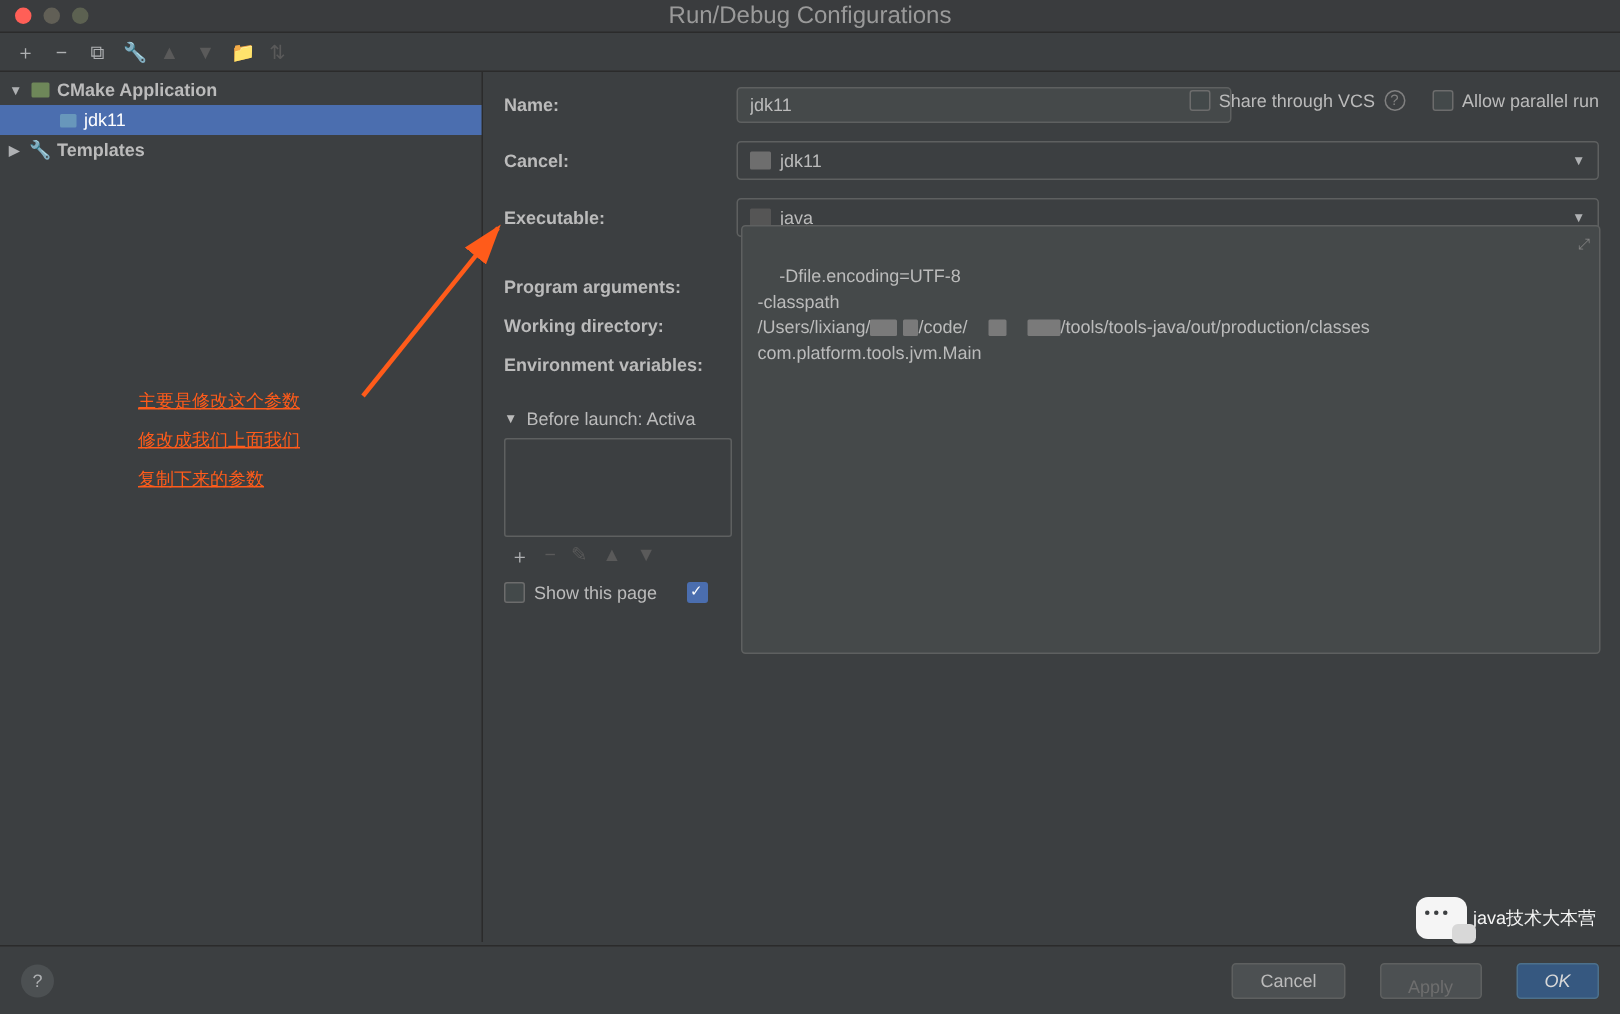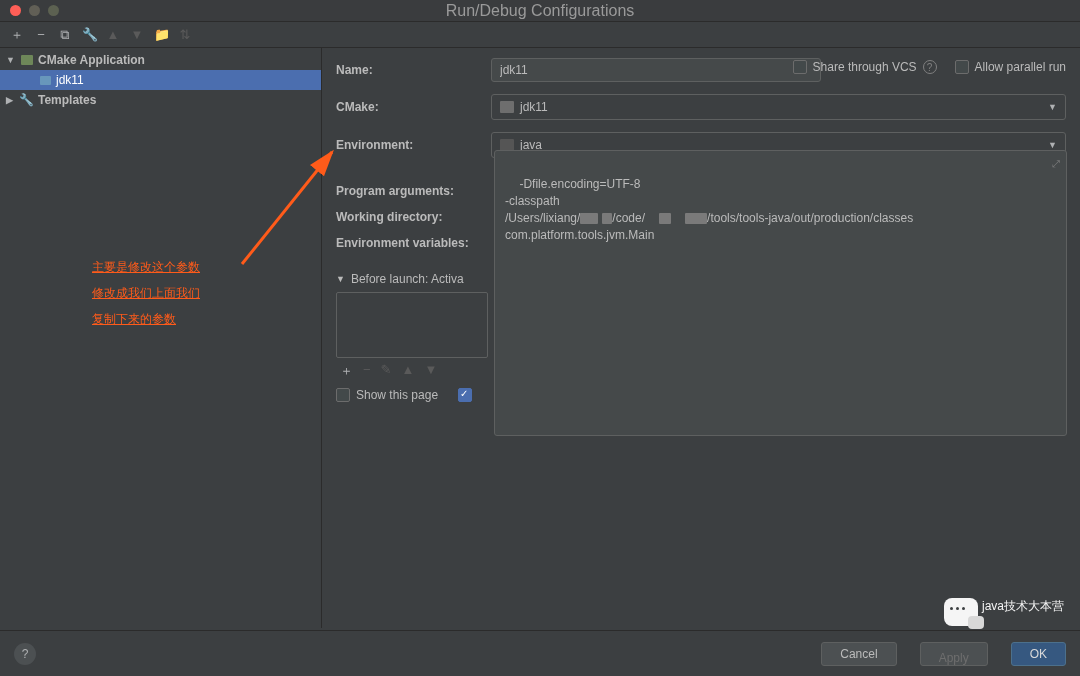--- a/index.html
+++ b/index.html
@@ -56,23 +56,23 @@
 .show-row { display:flex; align-items:center; gap:6px; margin-top:8px; }
 
 .annotation { position:absolute; left:92px; top:254px; color:#ff5b1a; font-size:20px; line-height:26px; font-weight:400;text-decoration:underline; }
 .arrow-svg { position:absolute; left:232px; top:134px; pointer-events:none; }
 
 .footer { position:absolute; bottom:0; left:0; right:0; height:46px; border-top:1px solid #2b2b2b; display:flex; align-items:center; justify-content:space-between; padding:0 14px; }
 .help-btn { width:22px; height:22px; border-radius:50%; background:#4c5052; color:#afb1b3; display:flex; align-items:center; justify-content:center; cursor:pointer; }
 .btn-group { display:flex; gap:23px; }
 .btn { height:24px; padding:0 18px; border-radius:3px; border:1px solid #5e6060; background:#4c5052; color:#bbbbbb; cursor:pointer; display:flex; align-items:center; }
 .btn.disabled { color:#6e6e6e;align-items:flex-end; }
-.btn.primary { background:#365880; border-color:#4c708c; color:#d8d8d8; }
-
-.watermark { position:absolute; right:16px; bottom:50px; display:flex; gap:4px; color:#f5f5f5; font-size:22px; font-weight:400; }
+.btn.primary { background:#365880; border-color:#4c708c; color:#d8d8d8;font-style:italic; }
+
+.watermark { position:absolute; right:16px; bottom:50px; display:flex; align-items:center; gap:4px; color:#f5f5f5; font-size:22px; font-weight:400; }
 .wm-bubble { position:relative; width:34px; height:28px; background:#f5f5f5; border-radius:8px; }
 .wm-bubble::after { content:""; position:absolute; bottom:-5px; left:7px; border:5px solid transparent; border-top-color:#f5f5f5; }
 .wm-dots { position:absolute; top:9px; left:6px; display:flex; gap:3px; }
 .wm-dots span { width:3px; height:3px; background:#3c3f41; border-radius:50%; }
 .wm-inner { position:absolute; right:-6px; bottom:-3px; width:16px; height:13px; background:#d8d8d8; border-radius:4px; }
 </style>
 </head>
 <body>
 
 <div class="titlebar">
@@ -125,32 +125,32 @@
         <span class="check"></span>
         <span>Share through VCS</span>
         <span class="help-icon">?</span>
         <span style="width:6px"></span>
         <span class="check"></span>
         <span>Allow parallel run</span>
       </div>
     </div>
 
     <div class="form-row">
-      <div class="form-label">CMake:</div>
+      <div class="form-label">Cancel:</div>
       <div class="combo">
         <span class="combo-left">
             <span class="combo-icon"></span>
             <span>jdk11</span>
           </span>
         <span class="combo-arrow">▼</span>
       </div>
     </div>
 
     <div class="form-row">
-      <div class="form-label">Environment:</div>
+      <div class="form-label">Executable:</div>
       <div class="combo">
         <span class="combo-left">
             <span class="combo-icon" style="background:#555"></span>
             <span>java</span>
           </span>
         <span class="combo-arrow">▼</span>
       </div>
     </div>
 
     <div style="height:14px"></div>

